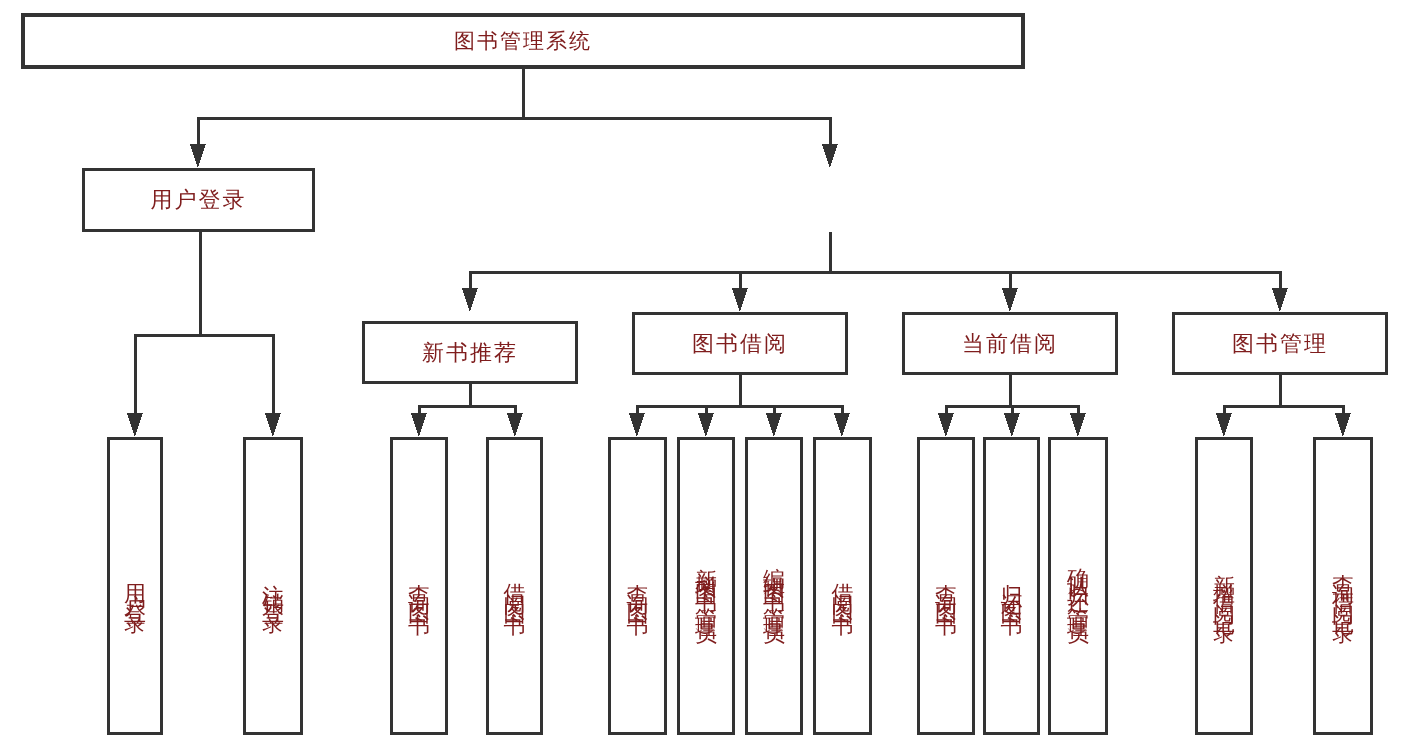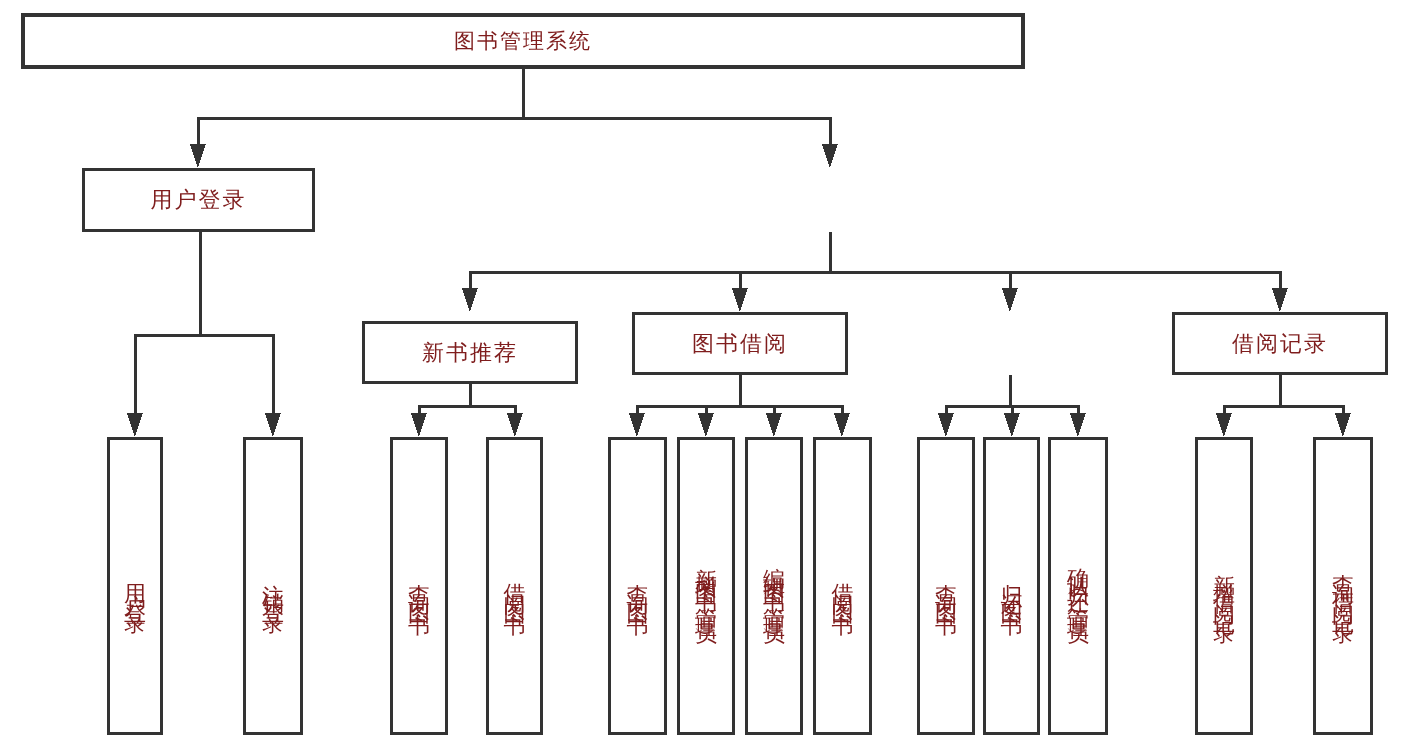--- a/index.html
+++ b/index.html
@@ -115,21 +115,22 @@
     <line x1="1343" y1="406" x2="1343" y2="417"></line>
     <polygon points="1335,413 1351,413 1343,437" stroke="none"></polygon>
   </svg>
 
   <div class="node root" style="left:21px; top:13px; width:1004px; height:56px;">图书管理系统</div>
 
   <div class="node" style="left:82px; top:168px; width:233px; height:64px;">用户登录</div>
 
   <div class="node" style="left:362px; top:312px; width:216px; height:63px;margin-top:9px;">新书推荐</div>
   <div class="node" style="left:632px; top:312px; width:216px; height:63px;">图书借阅</div>
-  <div class="node" style="left:1172px; top:312px; width:216px; height:63px;">借阅记录</div>
+  <div class="node" style="left:902px; top:312px; width:216px; height:63px;">当前借阅</div>
+  <div class="node" style="left:1172px; top:312px; width:216px; height:63px;">图书管理</div>
 
   <div class="node vert" style="left:107px; top:437px; width:56px; height:298px;">用户登录</div>
   <div class="node vert" style="left:243px; top:437px; width:60px; height:298px;">注销登录</div>
 
   <div class="node vert" style="left:390px; top:437px; width:58px; height:298px;">查询图书</div>
   <div class="node vert" style="left:486px; top:437px; width:57px; height:298px;">借阅图书</div>
 
   <div class="node vert" style="left:608px; top:437px; width:59px; height:298px;">查询图书</div>
   <div class="node vert long" style="left:677px; top:437px; width:58px; height:298px;">新增图书（管理员）</div>
   <div class="node vert long" style="left:745px; top:437px; width:58px; height:298px;">编辑图书（管理员）</div>

